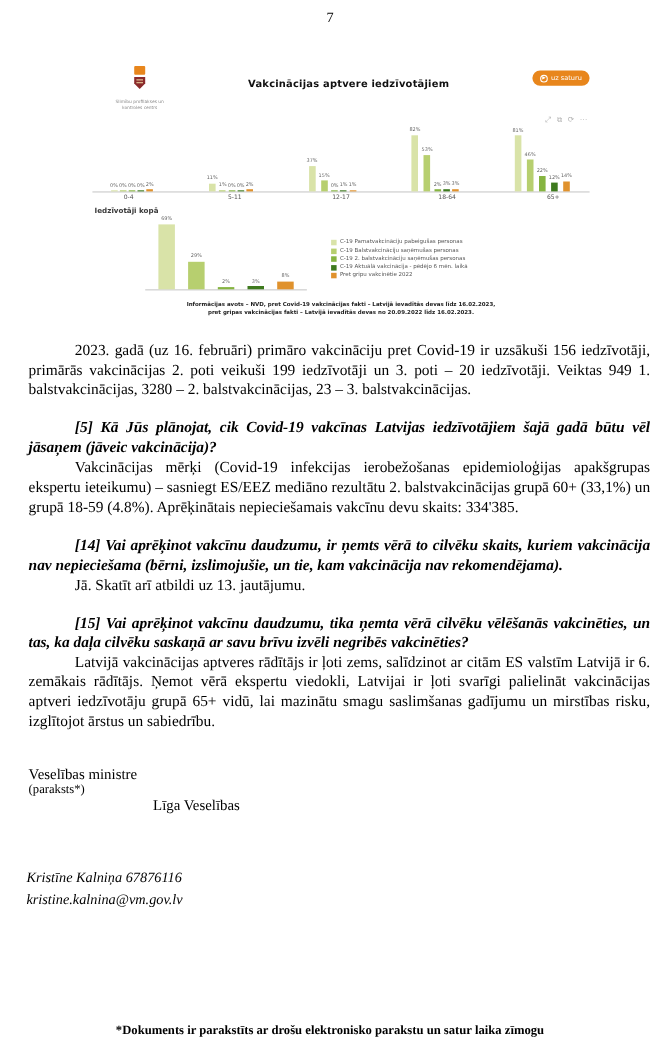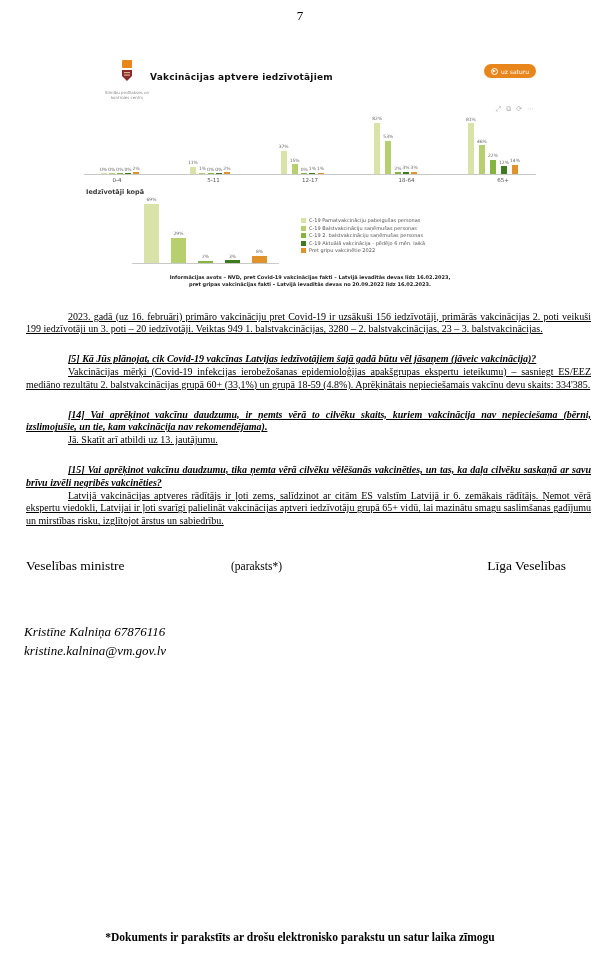--- a/index.html
+++ b/index.html
@@ -11,21 +11,21 @@
   .page-number { text-align:center; font-size:13px; padding-top:8px; }
 
   
   .chart-panel {
     width:452px; margin:36px 0 0 84px;
     font-family:"DejaVu Sans", sans-serif; color:#333;
   }
   .chart-header { display:flex; align-items:flex-start; }
   .logo-block { width:46px; margin-left:20px; text-align:center; }
   .logo-caption { font-size:4px; color:#8a8a8a; line-height:1.2; margin-top:1px; }
-  .chart-title { flex:1; text-align:left; font-size:9px; font-weight:bold; color:#111; padding-top:12px; letter-spacing:.2px; }
+  .chart-title { flex:1; text-align:center; font-size:9px; font-weight:bold; color:#111; padding-top:12px; letter-spacing:.2px; }
   .toc-button {
     background:#e8861c; color:#fff; font-size:6px; border-radius:9px;
     padding:3px 7px; display:flex; align-items:center; gap:3px; margin-top:4px; height:14px;
     cursor:pointer; white-space:nowrap;
   }
   .toc-play { width:7px; height:7px; border:1px solid #fff; border-radius:50%;
     display:inline-flex; align-items:center; justify-content:center; font-size:4px; line-height:1; }
   .chart-toolbar { display:flex; justify-content:flex-end; gap:5px; color:#b3b3b3; font-size:7px; padding-right:2px; margin-top:4px; }
   .chart-toolbar span { cursor:pointer; }
 
@@ -45,26 +45,26 @@
   .total-row { display:flex; align-items:flex-end; margin-top:2px; padding-left:48px; }
   .total-groups { display:inline-flex; align-items:flex-end; border-bottom:1px solid #c9c9c9; padding:0 12px; min-height:66px; }
   .legend { margin-left:22px; margin-bottom:8px; }
   .legend-item { display:flex; align-items:center; gap:3px; margin:2px 0; }
   .legend-swatch { width:5px; height:5px; display:inline-block; flex:0 0 auto; }
   .legend-text { font-size:5px; color:#555; line-height:1.1; white-space:nowrap; }
 
   .chart-source { text-align:center; font-size:5px; font-weight:bold; color:#222; margin-top:10px; line-height:1.5; }
 
   
-  .body-text { margin:22px 9px 0 26px; font-size:10px; line-height:1.28; text-align:justify;text-decoration:underline; }
+  .body-text { margin:22px 9px 0 26px; font-size:14px; line-height:1.28; text-align:justify; }
   .body-text p { text-indent:42px; margin:0; }
   .body-text p.question { font-weight:bold; font-style:italic; margin-top:17px; }
   .body-text p.first { margin-top:0; }
 
-  .signature-row { display:flex; align-items:baseline; margin:30px 26px 0 26px; }
+  .signature-row { display:flex; align-items:baseline; margin:30px 26px 0 26px;flex-direction:column; }
   .sig-left { font-size:13.5px; width:205px; }
   .sig-center { font-size:11.5px; flex:1; }
   .sig-right { font-size:13.5px; text-align:right; padding-right:8px; width:200px; }
 
   .contact-block { margin:48px 0 0 24px; font-size:13px; line-height:1.5;font-style:italic; }
 
   .doc-footer { position:absolute; bottom:12px; left:0; width:100%; text-align:center; font-size:11.5px; font-weight:bold; }
 </style>
 </head>
 <body>

